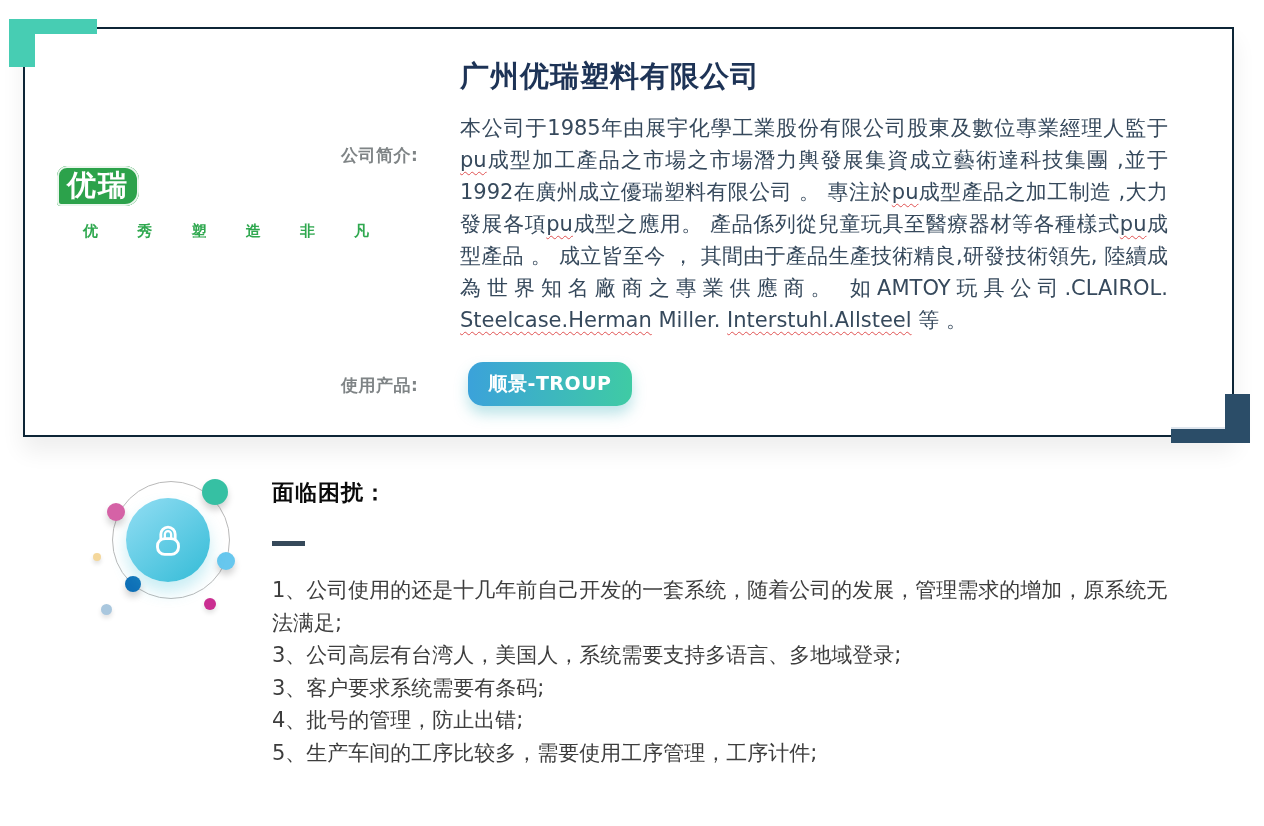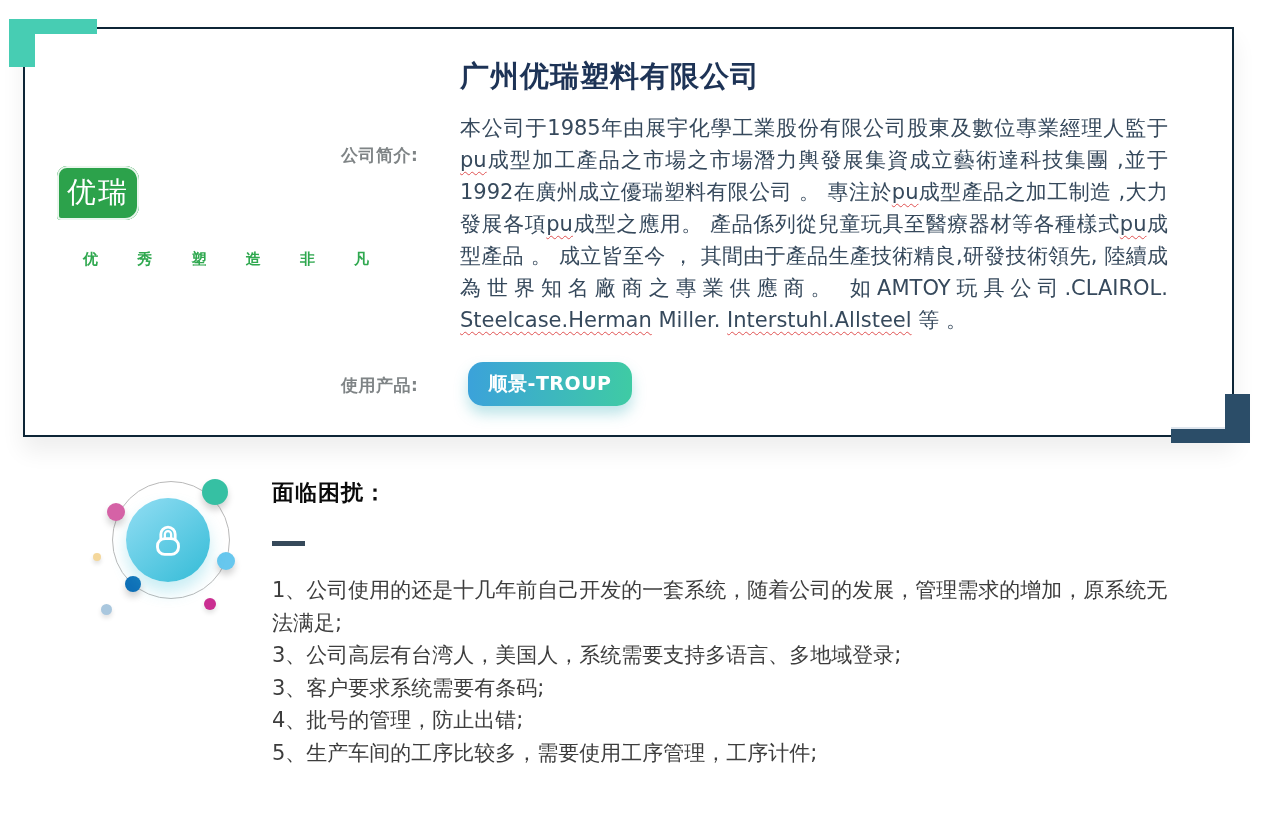--- a/index.html
+++ b/index.html
@@ -22,26 +22,26 @@
   .logo { position:absolute; left:45px; top:166px; width:300px; }
   .brand { position:relative; display:flex; align-items:center; }
   .brand-text { font-size:52px; font-weight:bold; color:#57585a; letter-spacing:-1px;
                 position:relative; line-height:62px; }
   .leaf { position:absolute; left:16px; top:-9px; width:46px; height:17px;
           background:linear-gradient(100deg,#2fa84f,#31b257);
           border-radius:2px 100% 6px 100%; transform:rotate(-10deg); }
   .ichar { position:relative; display:inline-block; }
   .idot { position:absolute; left:50%; transform:translateX(-50%); top:8px;
           width:10px; height:10px; border-radius:50%; background:#2fa84f; }
-  .badge { margin-left:12px; width:82px; height:54px; background:#2ca24b;
+  .badge { margin-left:12px; width:82px; height:40px; background:#2ca24b;
            border-radius:10px 14px 14px 4px; display:flex; align-items:center;
-           justify-content:center; color:#fff; font-size:29px; font-weight:normal;
+           justify-content:center; color:#fff; font-size:29px; font-weight:bold;
            letter-spacing:2px; box-shadow:inset 0 0 0 2px rgba(255,255,255,.9),
            inset 0 0 0 5px #2ca24b;text-align:center; }
-  .tagline { margin-top:30px; margin-left:38px; color:#2fa84f; font-size:15px;
+  .tagline { margin-top:16px; margin-left:38px; color:#2fa84f; font-size:15px;
              font-weight:bold; letter-spacing:17px; white-space:nowrap; }
 
   
   .company-title { position:absolute; left:460px; top:57px; font-size:29px;
                    font-weight:bold; color:#1d3356; letter-spacing:1px; }
   .field-label { position:absolute; left:341px; font-size:17px; font-weight:bold;
                  color:#7f8486; letter-spacing:.5px; }
   .intro-label { top:144px; }
   .products-label { top:374px; }
   .intro { position:absolute; left:460px; top:112px; width:708px; font-size:21px;

